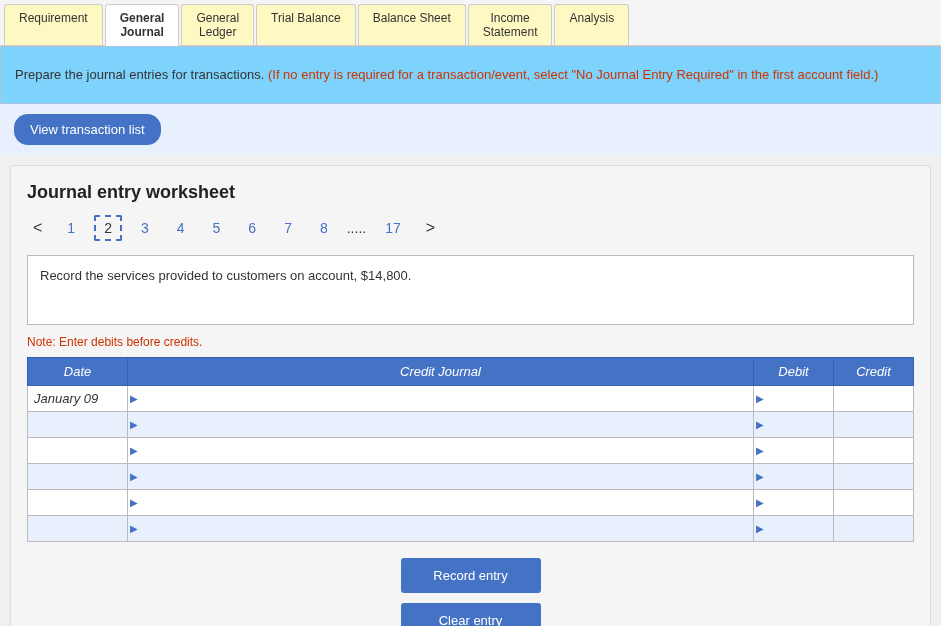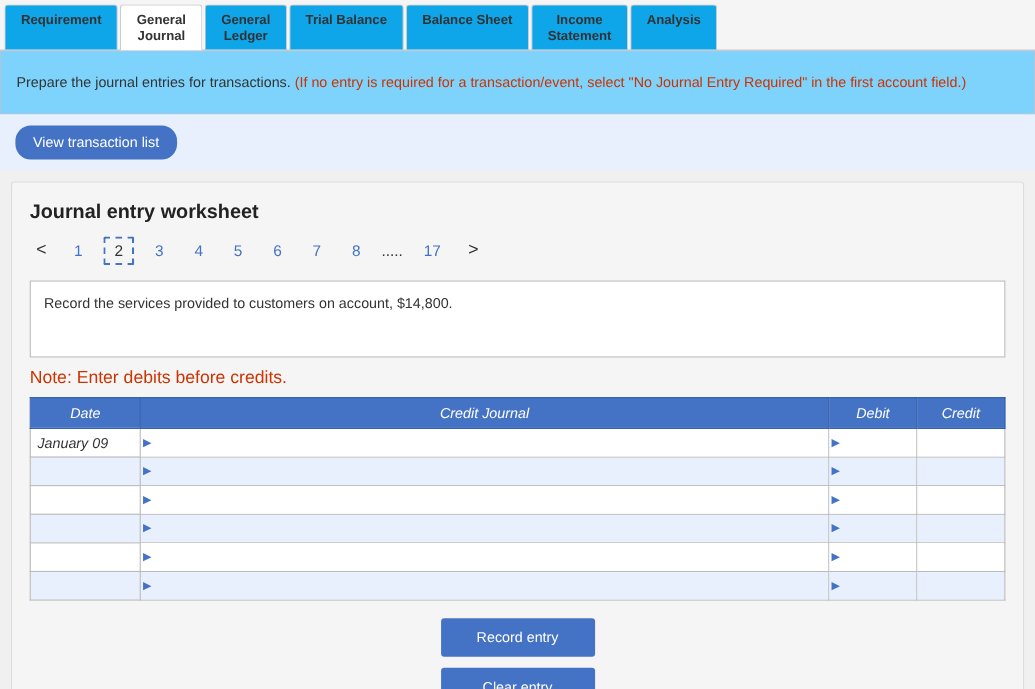--- a/index.html
+++ b/index.html
@@ -4,27 +4,26 @@
   <style>
     * { box-sizing: border-box; margin: 0; padding: 0; }
     body { font-family: Arial, sans-serif; font-size: 13px; background: #f0f0f0; color: #333; width: 941px; }
 
     
     .tabs { display: flex; border-bottom: 1px solid #ccc; background: #f5f5f5; padding-top: 4px; padding-left: 4px; gap: 2px; }
     .tab {
       padding: 6px 14px;
       border: 1px solid #ccc;
       border-bottom: none;
-      background: #0ea5e9;
+      background: #fef9c3;
       cursor: pointer;
       font-size: 12px;
       text-align: center;
       min-width: 70px;
       border-radius: 3px 3px 0 0;
-      font-weight: bold;
     }
     .tab.active {
       background: #fff;
       border-bottom: 1px solid #fff;
       margin-bottom: -1px;
       font-weight: bold;
     }
 
     
     .info-banner {
@@ -105,21 +104,21 @@
       padding: 12px;
       margin-bottom: 10px;
       font-size: 13px;
       min-height: 70px;
       color: #333;
     }
 
     
     .note-text {
       color: #cc3300;
-      font-size: 16px;
+      font-size: 12px;
       margin-bottom: 8px;
     }
 
     
     .journal-table {
       width: 100%;
       border-collapse: collapse;
       margin-bottom: 16px;
     }
     .journal-table th {

